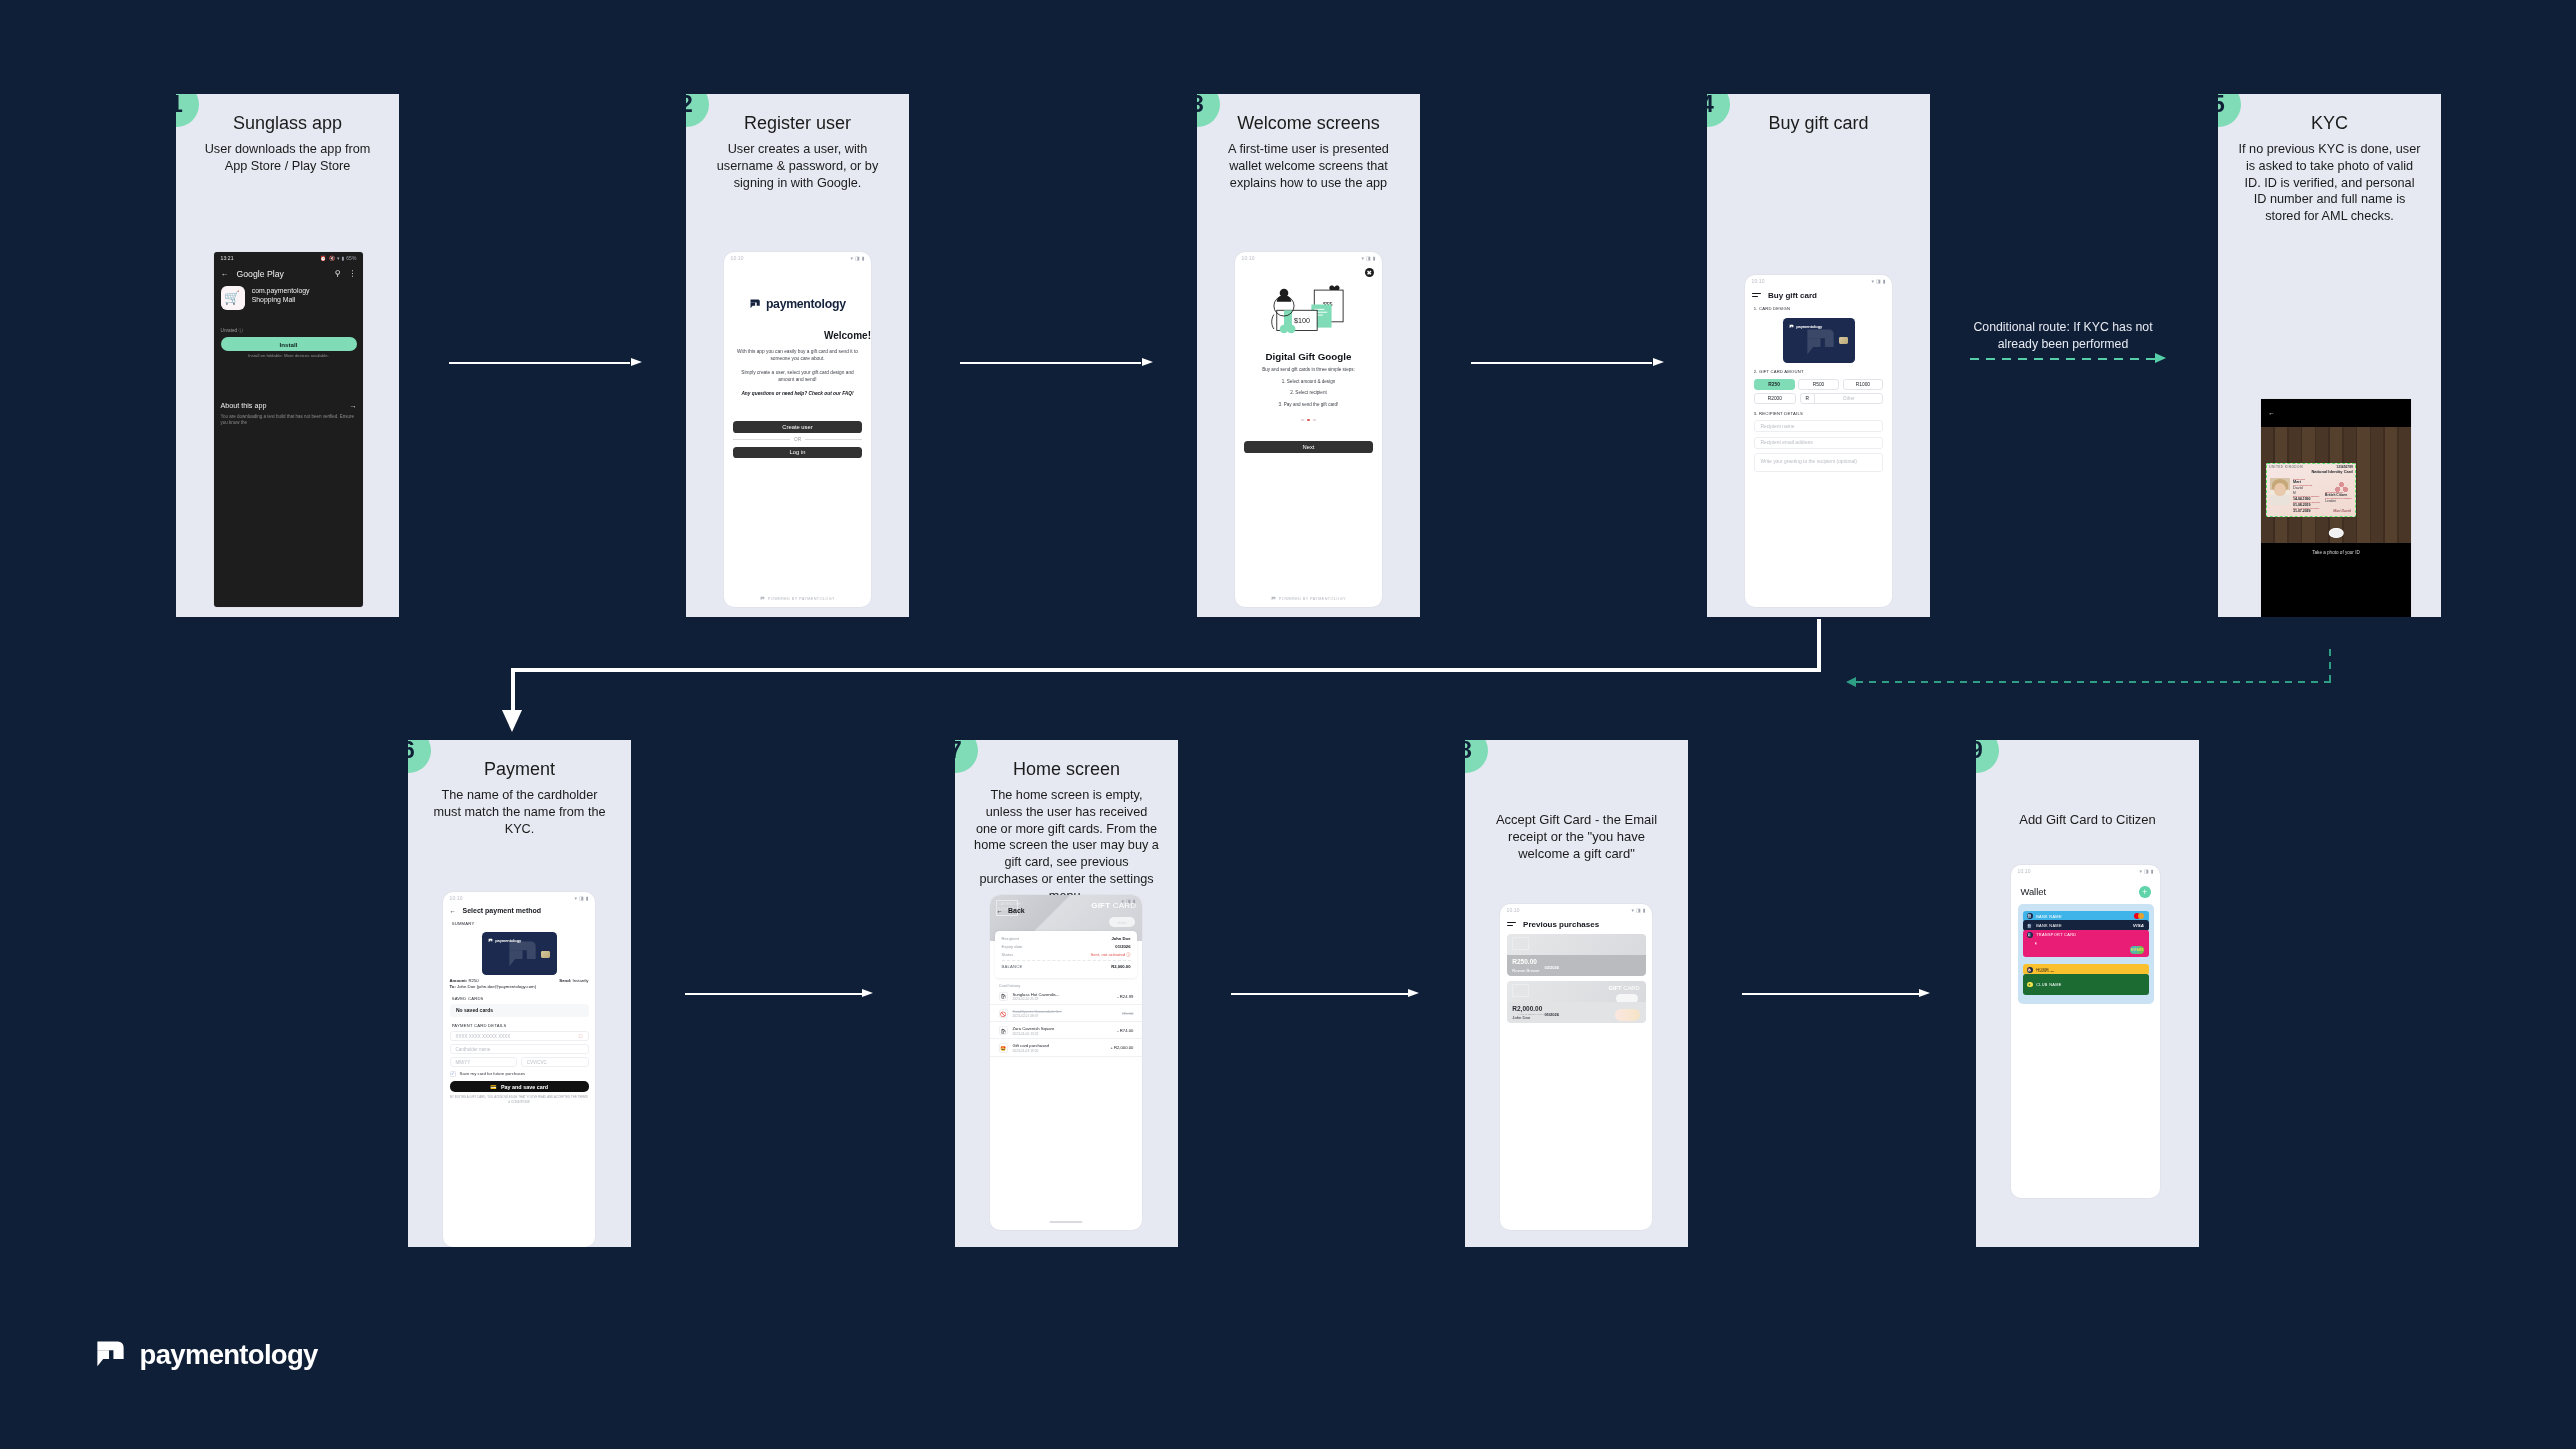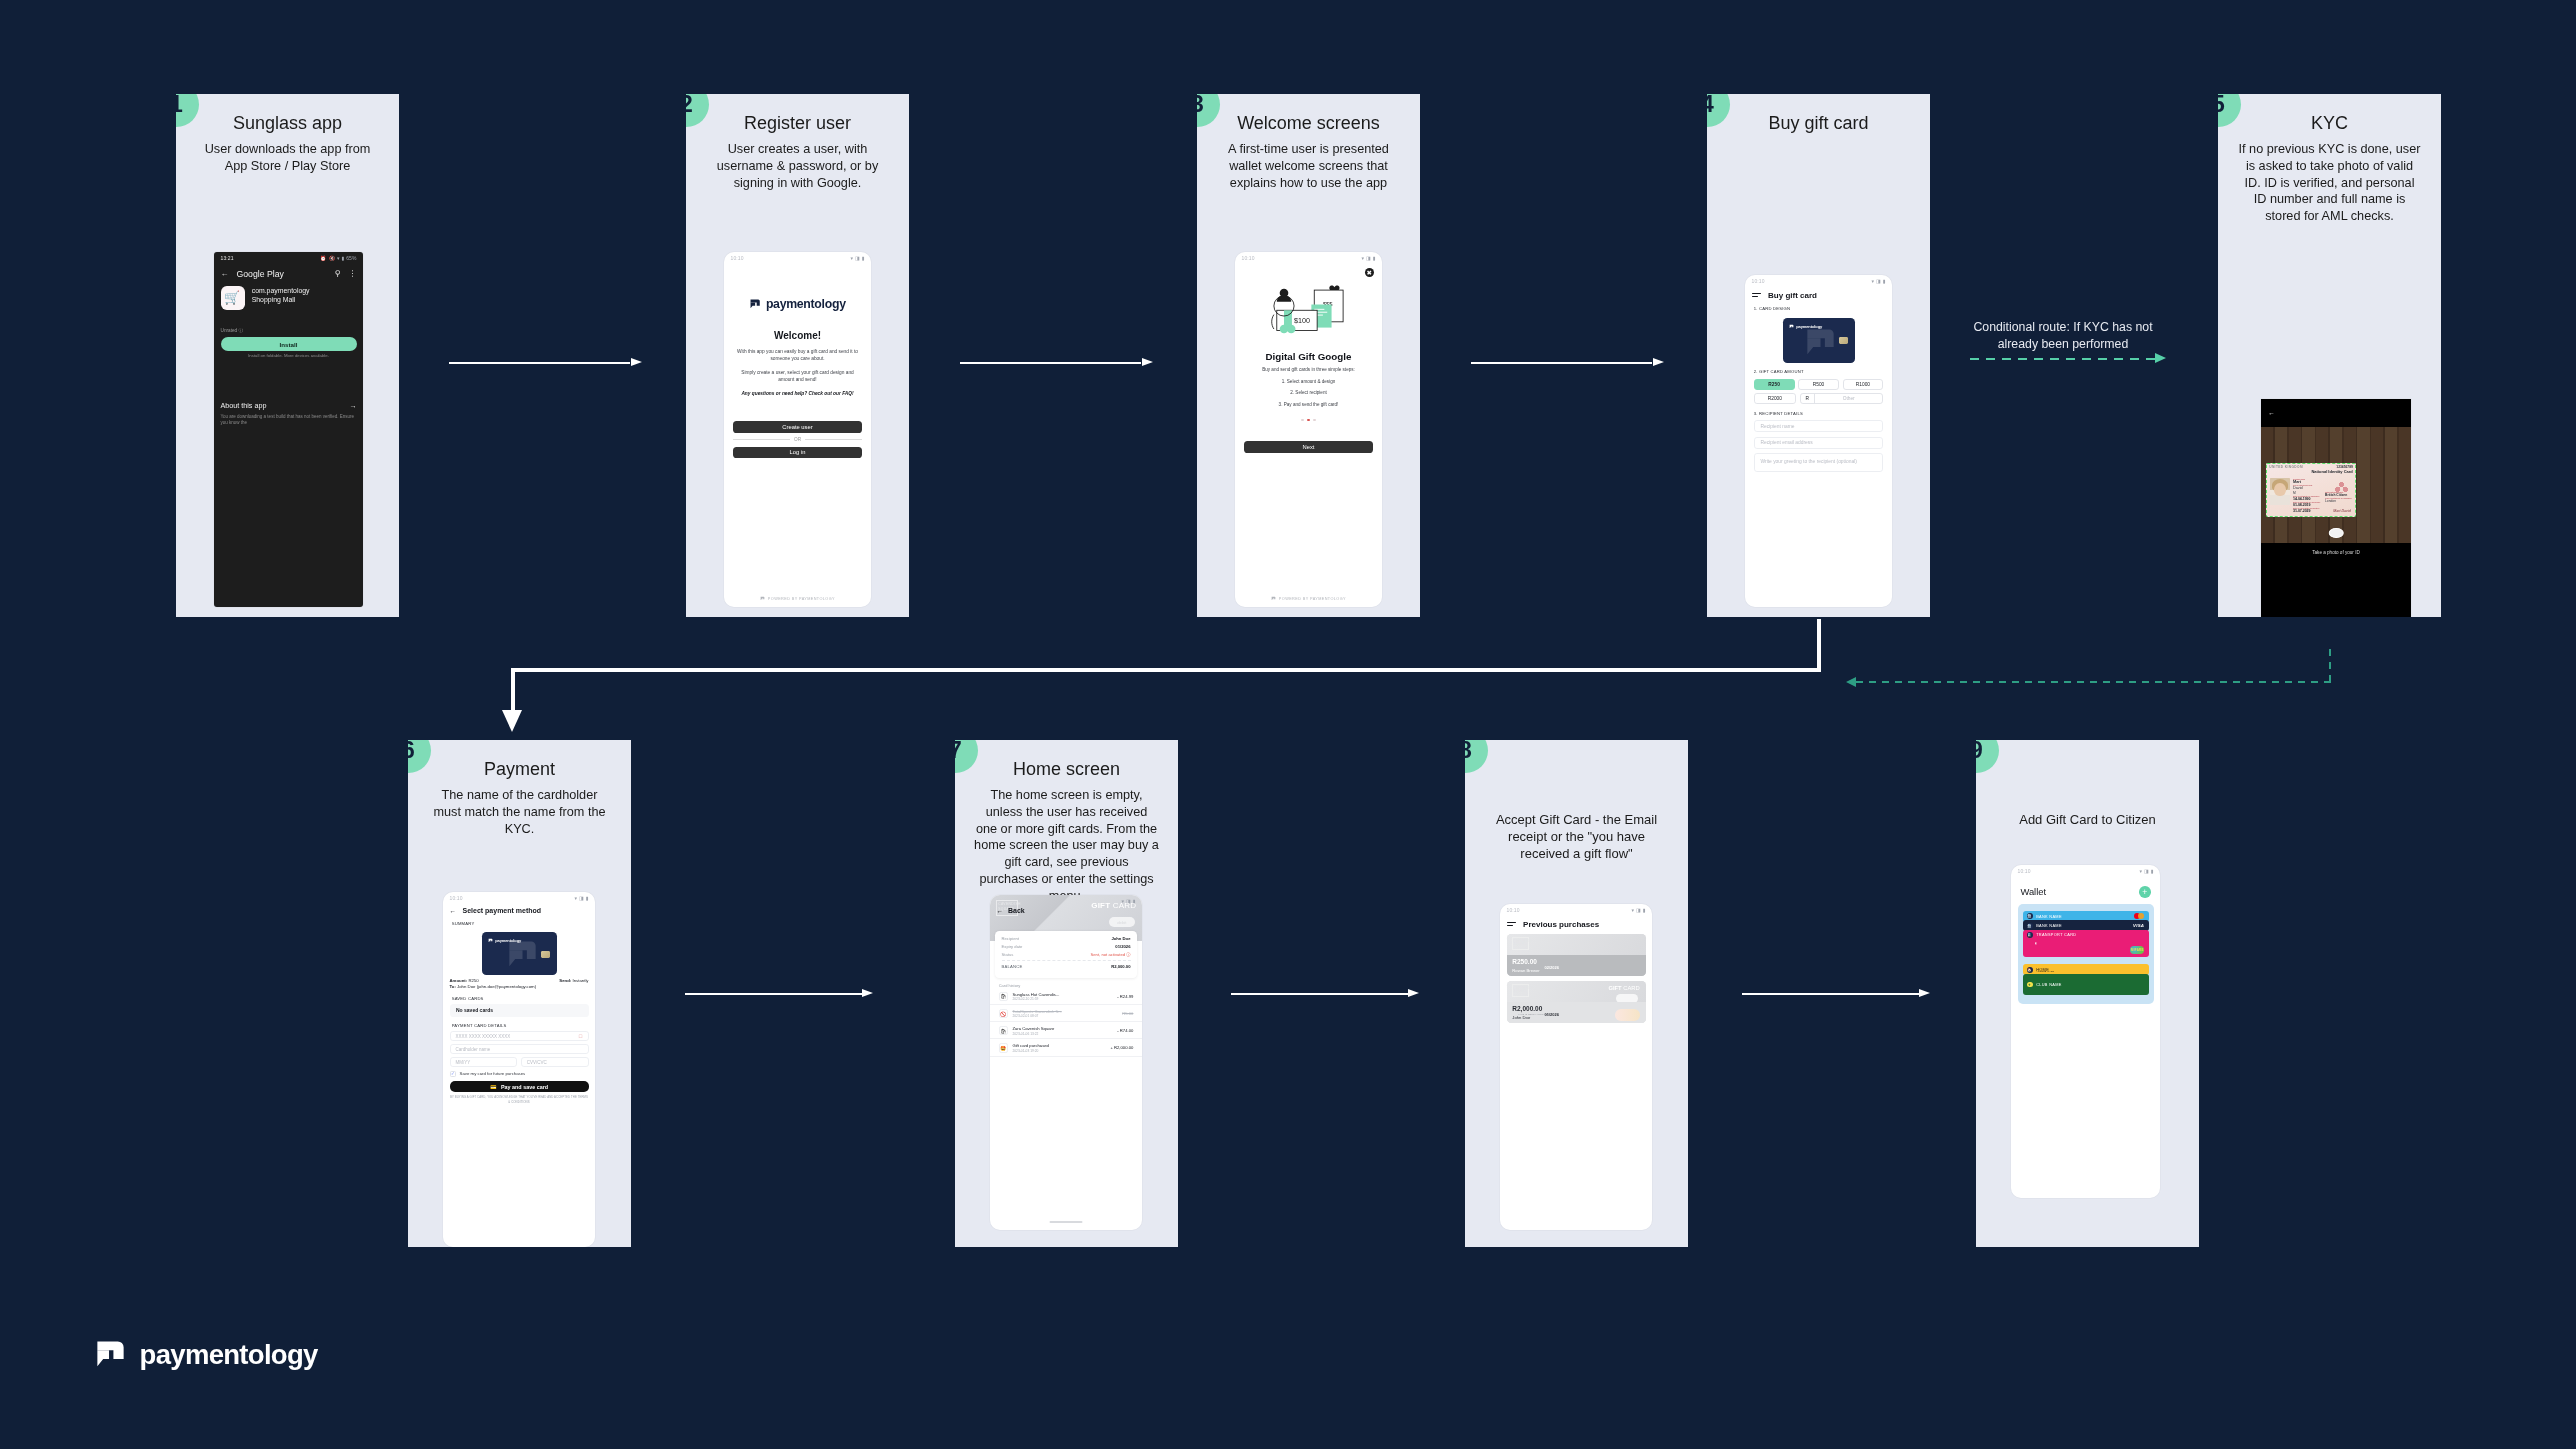--- a/index.html
+++ b/index.html
@@ -84,21 +84,21 @@
   .gp-sub { font-size: 4.3px; color: #8d8d8d; text-align: center; padding: 2.2px 4.3px 0 4.3px; }
   .gp-about {
     display:flex; align-items:center; justify-content: space-between;
     padding: 43px 6.5px 0 6.5px; font-size: 7.2px; color: #efefef;
   }
   .gp-note { font-size: 4.5px; color: #8b8b8b; padding: 3.6px 6.5px 0 6.5px; line-height: 1.35; }
 
   
   .wl-logo { display:flex; align-items:center; justify-content:center; gap: 4.3px; margin-top: 33px; }
   .wl-logo .txt { font-size: 12.3px; font-weight: bold; color: #14213d; letter-spacing: -0.3px; }
-  .wl-h { text-align:center; font-size: 10px; font-weight: bold; color:#13161c; margin-top: 19px; }
+  .wl-h { text-align:right; font-size: 10px; font-weight: bold; color:#13161c; margin-top: 19px; }
   .wl-p { text-align:center; font-size: 4.8px; color:#3c3f46; line-height:1.5; margin: 6.5px 9.4px 0 9.4px; }
   .wl-p.b { font-weight: bold; font-style: italic; color:#14161b; }
   .btn-dark {
     margin: 0 9.4px; height: 11.6px; border-radius: 3.6px; background: #323232;
     color:#fff; font-size: 5.8px; display:flex; align-items:center; justify-content:center;
   }
   .or-row { display:flex; align-items:center; gap:4.3px; margin: 4.3px 9.4px; }
   .or-row .ln { flex:1; height:0.7px; background:#dcdcdc; }
   .or-row .t { font-size: 4.7px; color:#9a9a9a; }
   .powered {
@@ -801,21 +801,21 @@
     </div>
     <div class="step-badge" style="left:-22px; top:-11.6px;">7</div>
   </div>
 
   <div class="arrow-h" style="left:1231px; top:989px; width:188px;">
     <div class="ln" style="width:177px;"></div>
       <div class="hd"></div>
   </div>
 
   <div class="step-card" style="left:1465px; top:740px; width:223px; height:507px;">
-    <div class="card-desc" style="margin-top:71px; font-size:13px;">Accept Gift Card - the Email receipt or the "you have received a gift flow"</div>
+    <div class="card-desc" style="margin-top:71px; font-size:13px;">Accept Gift Card - the Email receipt or the "you have welcome a gift card"</div>
 
     <div class="phone" style="left:35px; top:164px; width:152px; height:326px;">
       <div class="statusbar">
         <span>10:10</span>
         <span class="sb-icons">
           <i>▾</i>
           <i>◨</i>
           <i>▮</i>
         </span>
       </div>

